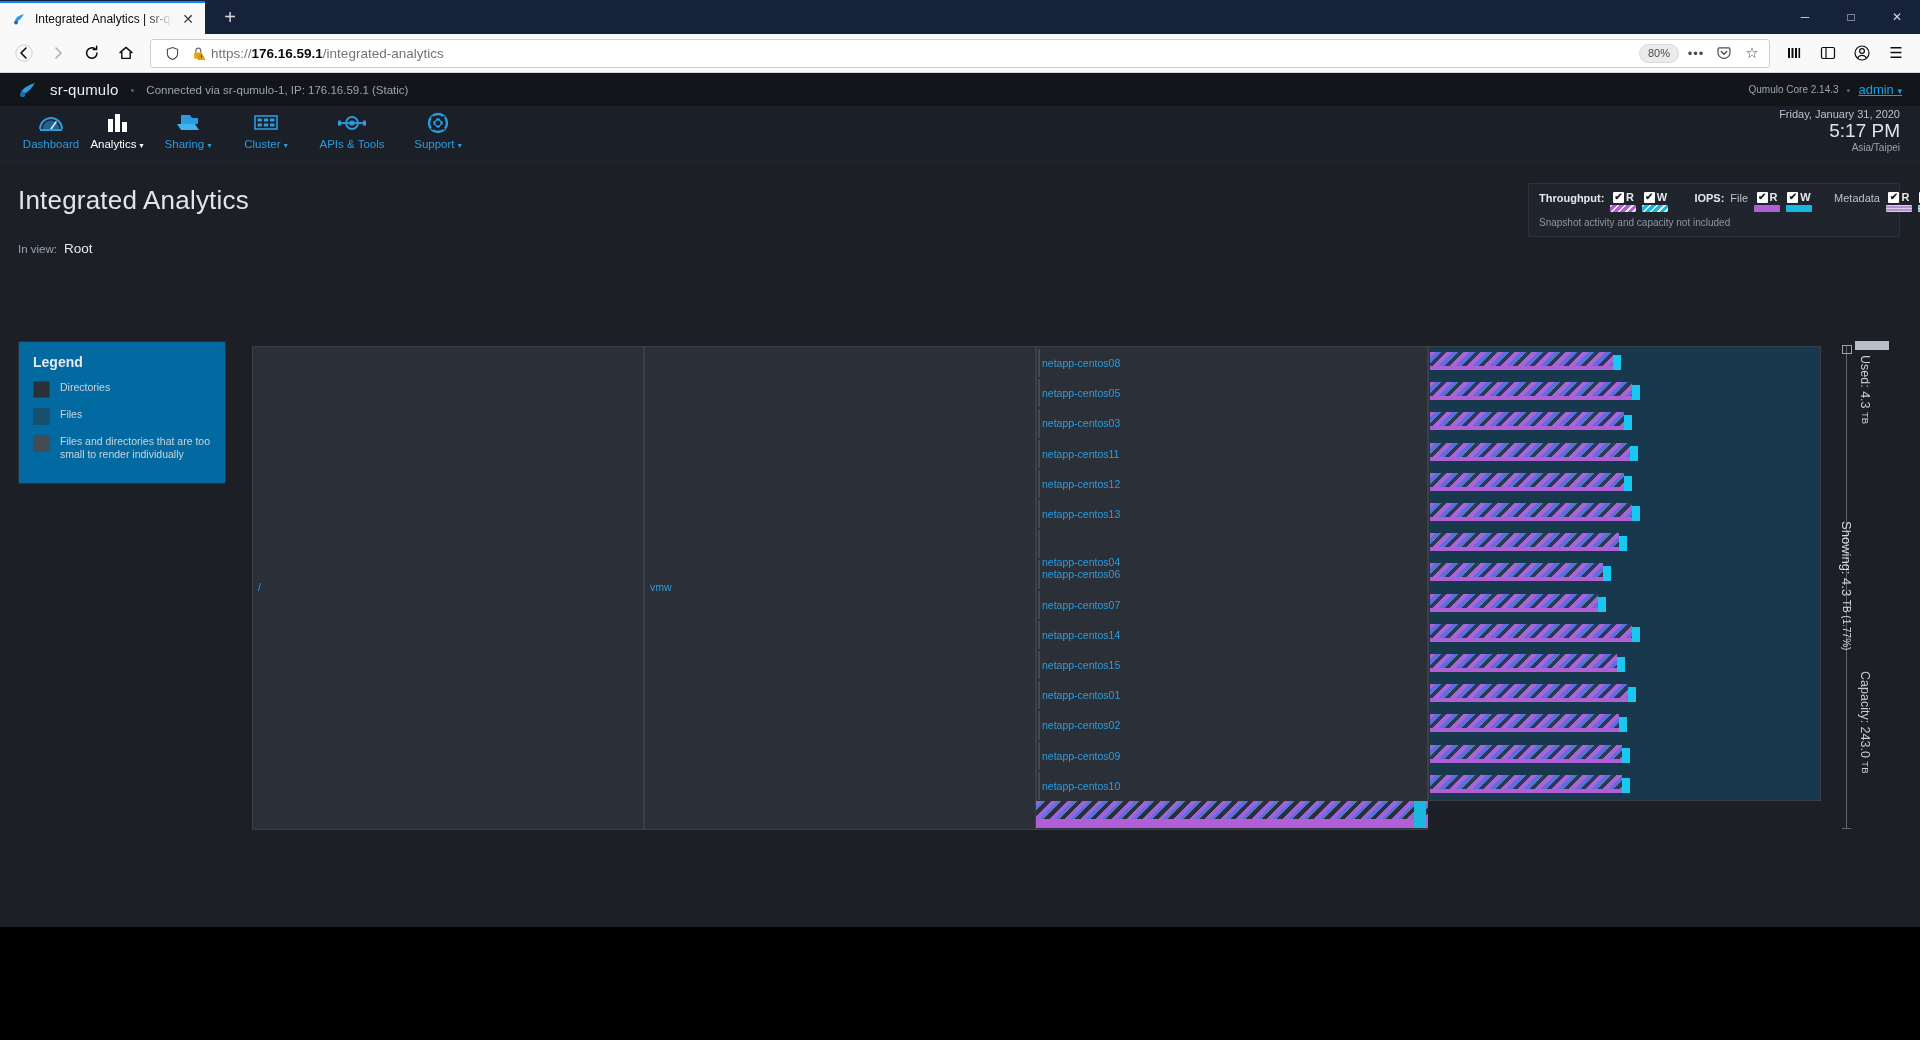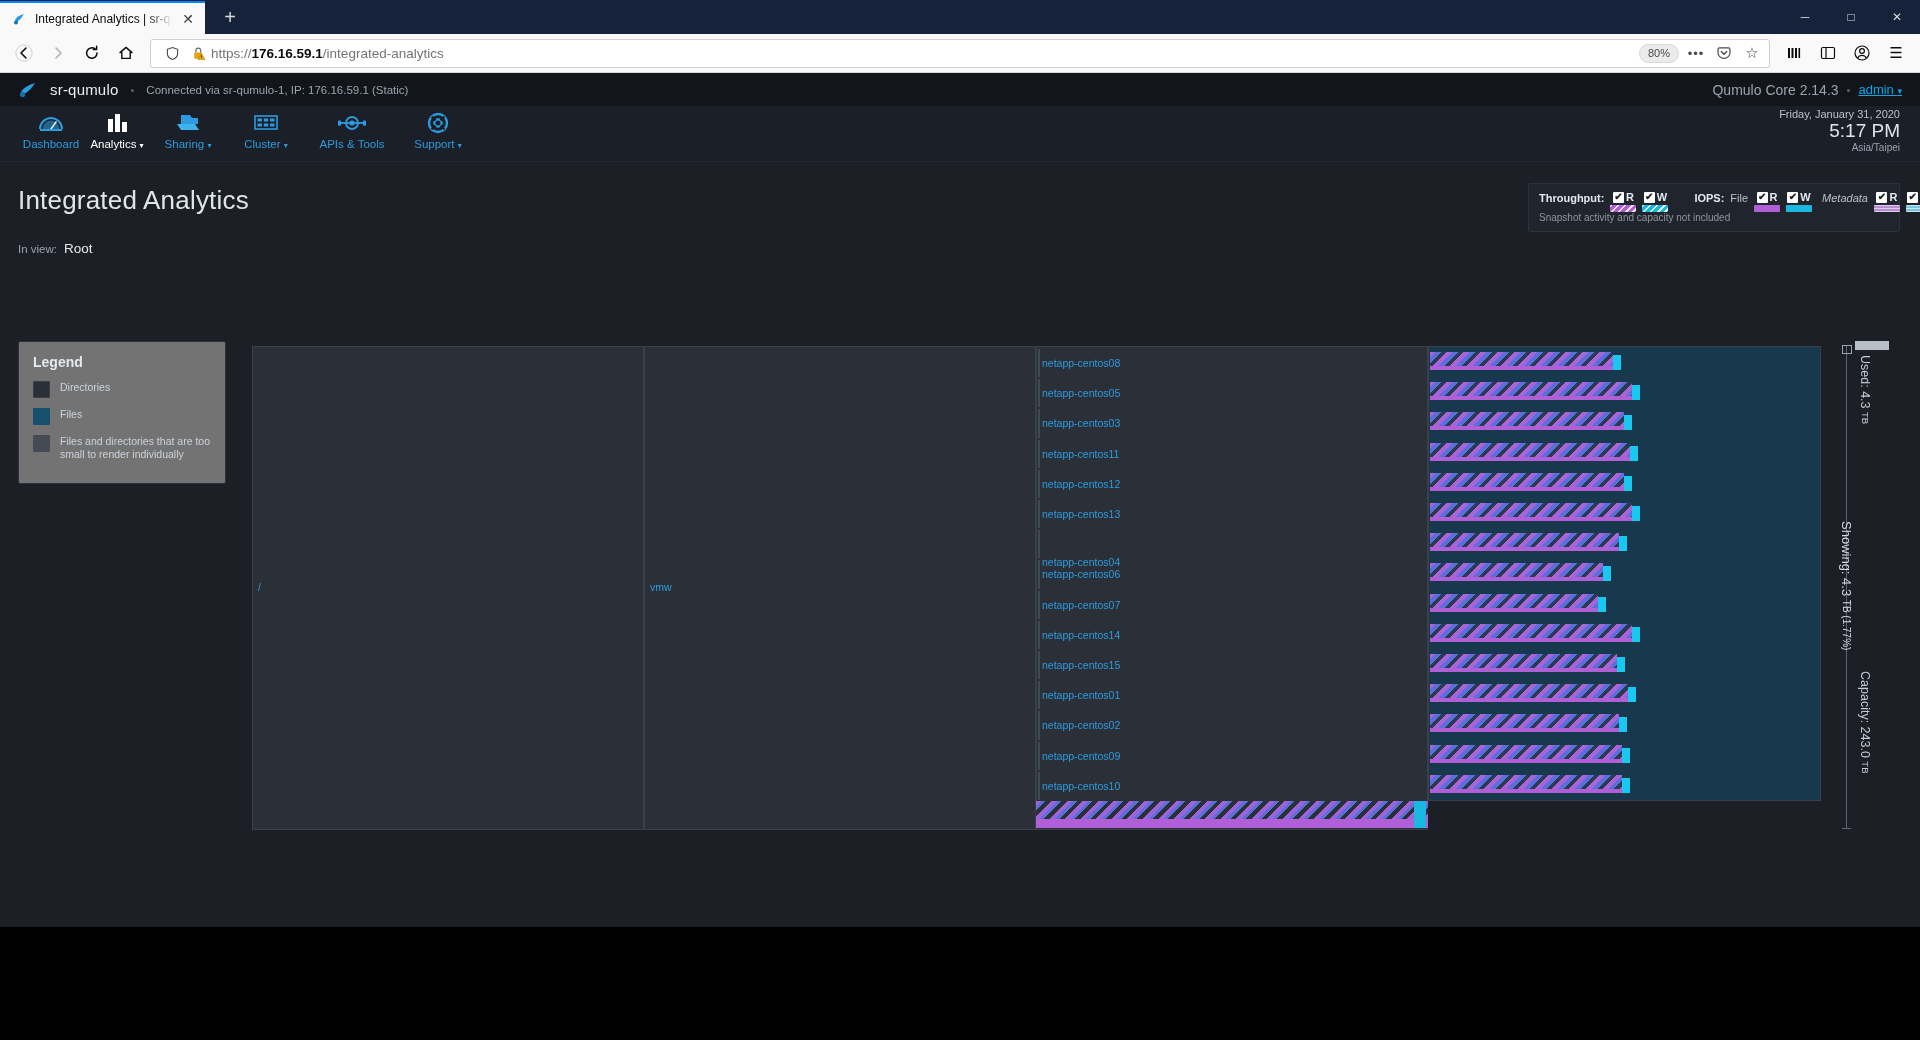--- a/index.html
+++ b/index.html
@@ -91,21 +91,21 @@
     height: 33px; background: #12151a; display: flex; align-items: center;
     padding: 0 18px; gap: 12px;
   }
   #brand-logo { width: 20px; height: 18px; flex: 0 0 20px; }
   #brand-name { font-size: 15px; color: #e9eef3; font-weight: 400; letter-spacing: .2px; }
   .topdot { color: #5b6470; font-size: 11px; }
   #conn-text { font-size: 11.5px; color: #9aa4b0; }
   #topbar-right {
     margin-left: auto; display: flex; align-items: center; gap: 8px;
   }
-  #core-version { font-size: 14px; color: #9aa4b0; }
+  #core-version { font-size: 10px; color: #9aa4b0; }
   #admin-menu { font-size: 13px; color: #0ea5e9; text-decoration: underline; }
   #admin-menu .caret { font-size: 9px; }
 
   #app-nav {
     height: 56px; background: #1b1f27; display: flex; align-items: flex-start;
     padding-left: 18px; position: relative; border-bottom: 1px solid #22262e;
   }
   .navitem {
     width: 66px; padding-top: 4px;
     display: flex; flex-direction: column; align-items: center; gap: 2px;
@@ -152,26 +152,26 @@
   .chk-rw .rlabel { font-size: 11px; color: #e4e9ee; font-weight: bold; }
   .swatch { width: 26px; height: 7px; border-radius: 1px; }
   .swatch.striped {
     background-image: repeating-linear-gradient(135deg,
       rgba(255,255,255,.85) 0 2px, transparent 2px 5px);
   }
   .swatch.lined {
     background-image: repeating-linear-gradient(to bottom,
       rgba(255,255,255,.55) 0 1px, transparent 1px 3px);
   }
-  #legend-note { font-size: 10px; color: #8d96a1; }
+  #legend-note { font-size: 10px; color: #8d96a1; margin-top: 5px; }
 
   
   #legend-card {
     position: absolute; left: 18px; top: 268px; width: 208px;
-    background: #737373; border: 1px solid #2c313a; border-radius: 2px;
+    background: #0369a1; border: 1px solid #2c313a; border-radius: 2px;
     padding: 12px 14px 14px 14px;
   }
   #legend-card h3 { font-size: 14px; color: #e4e9ee; font-weight: bold; margin-bottom: 11px; }
   .lrow { display: flex; align-items: flex-start; gap: 10px; margin-bottom: 10px; }
   .lrow:last-child { margin-bottom: 8px; }
   .lsw { width: 17px; height: 17px; flex: 0 0 17px; border-radius: 1px; }
   .ltext { font-size: 10.5px; color: #ccd3da; line-height: 13px; }
 
   
   #treemap {
@@ -496,21 +496,21 @@
       </span>
 
       <span class="chk-rw">
         <span class="rowpair">
           <span class="chkbox">✔</span>
           <span class="rlabel">W</span>
         </span>
         <span class="swatch" style="background-color:#19b8e0;"></span>
       </span>
 
-      <span class="leg-sub" style="margin-left:4px;font-style:italic;">Metadata</span>
+      <span class="leg-sub" style="margin-left:16px;">Metadata</span>
 
       <span class="chk-rw">
         <span class="rowpair">
           <span class="chkbox">✔</span>
           <span class="rlabel">R</span>
         </span>
         <span class="swatch lined" style="background-color:#b78fd0;"></span>
       </span>
 
       <span class="chk-rw">

